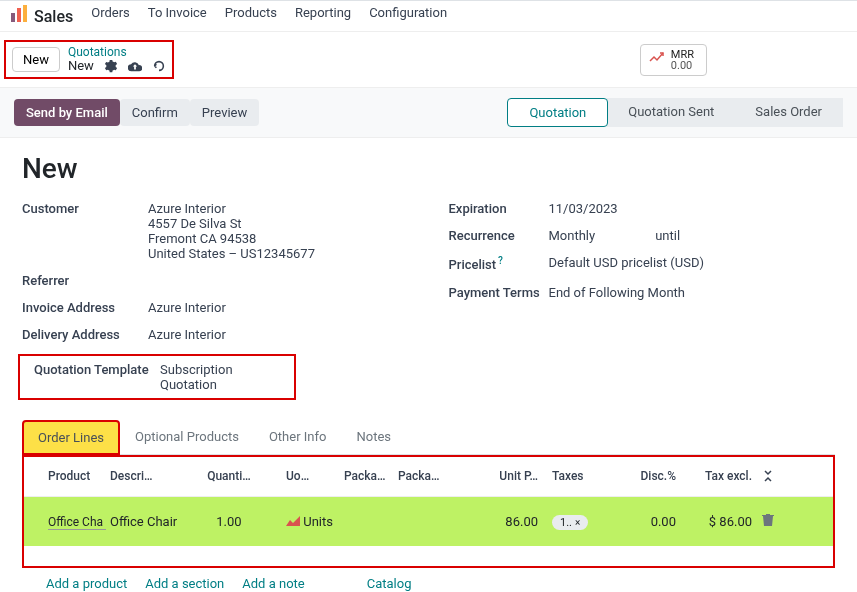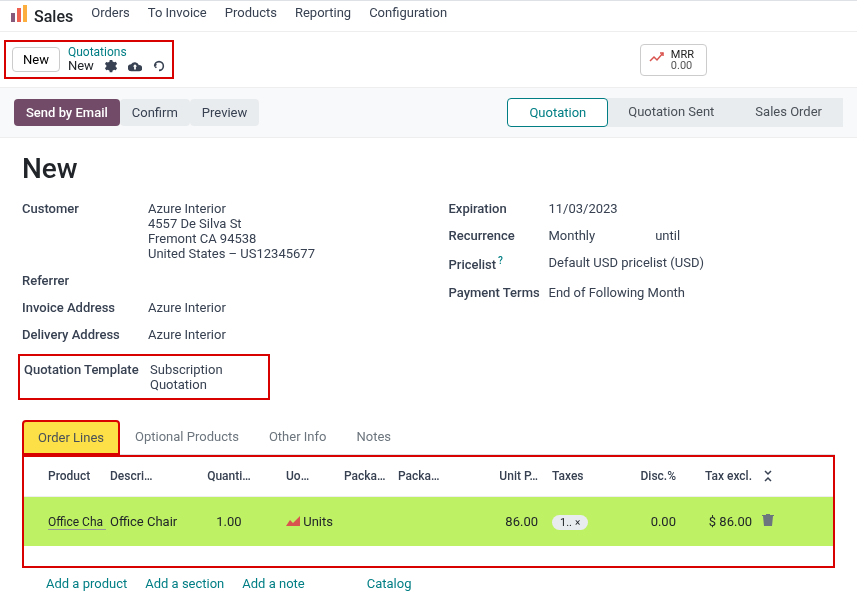--- a/index.html
+++ b/index.html
@@ -175,21 +175,21 @@
         <span class="field-value"></span>
       </div>
       <div class="field-row">
         <span class="field-label">Invoice Address</span>
         <span class="field-value">Azure Interior</span>
       </div>
       <div class="field-row">
         <span class="field-label">Delivery Address</span>
         <span class="field-value">Azure Interior</span>
       </div>
-      <div class="field-row red-box" style="padding:6px 4px; width:252px; margin-left:-4px;">
+      <div class="field-row red-box" style="padding:6px 14px; width:278px; margin-left:-4px;">
         <span class="field-label">Quotation Template</span>
         <span class="field-value">Subscription Quotation</span>
       </div>
     </div>
 
     <div class="col">
       <div class="field-row">
         <span class="field-label" style="width:100px;">Expiration</span>
         <span class="field-value">11/03/2023</span>
       </div>

